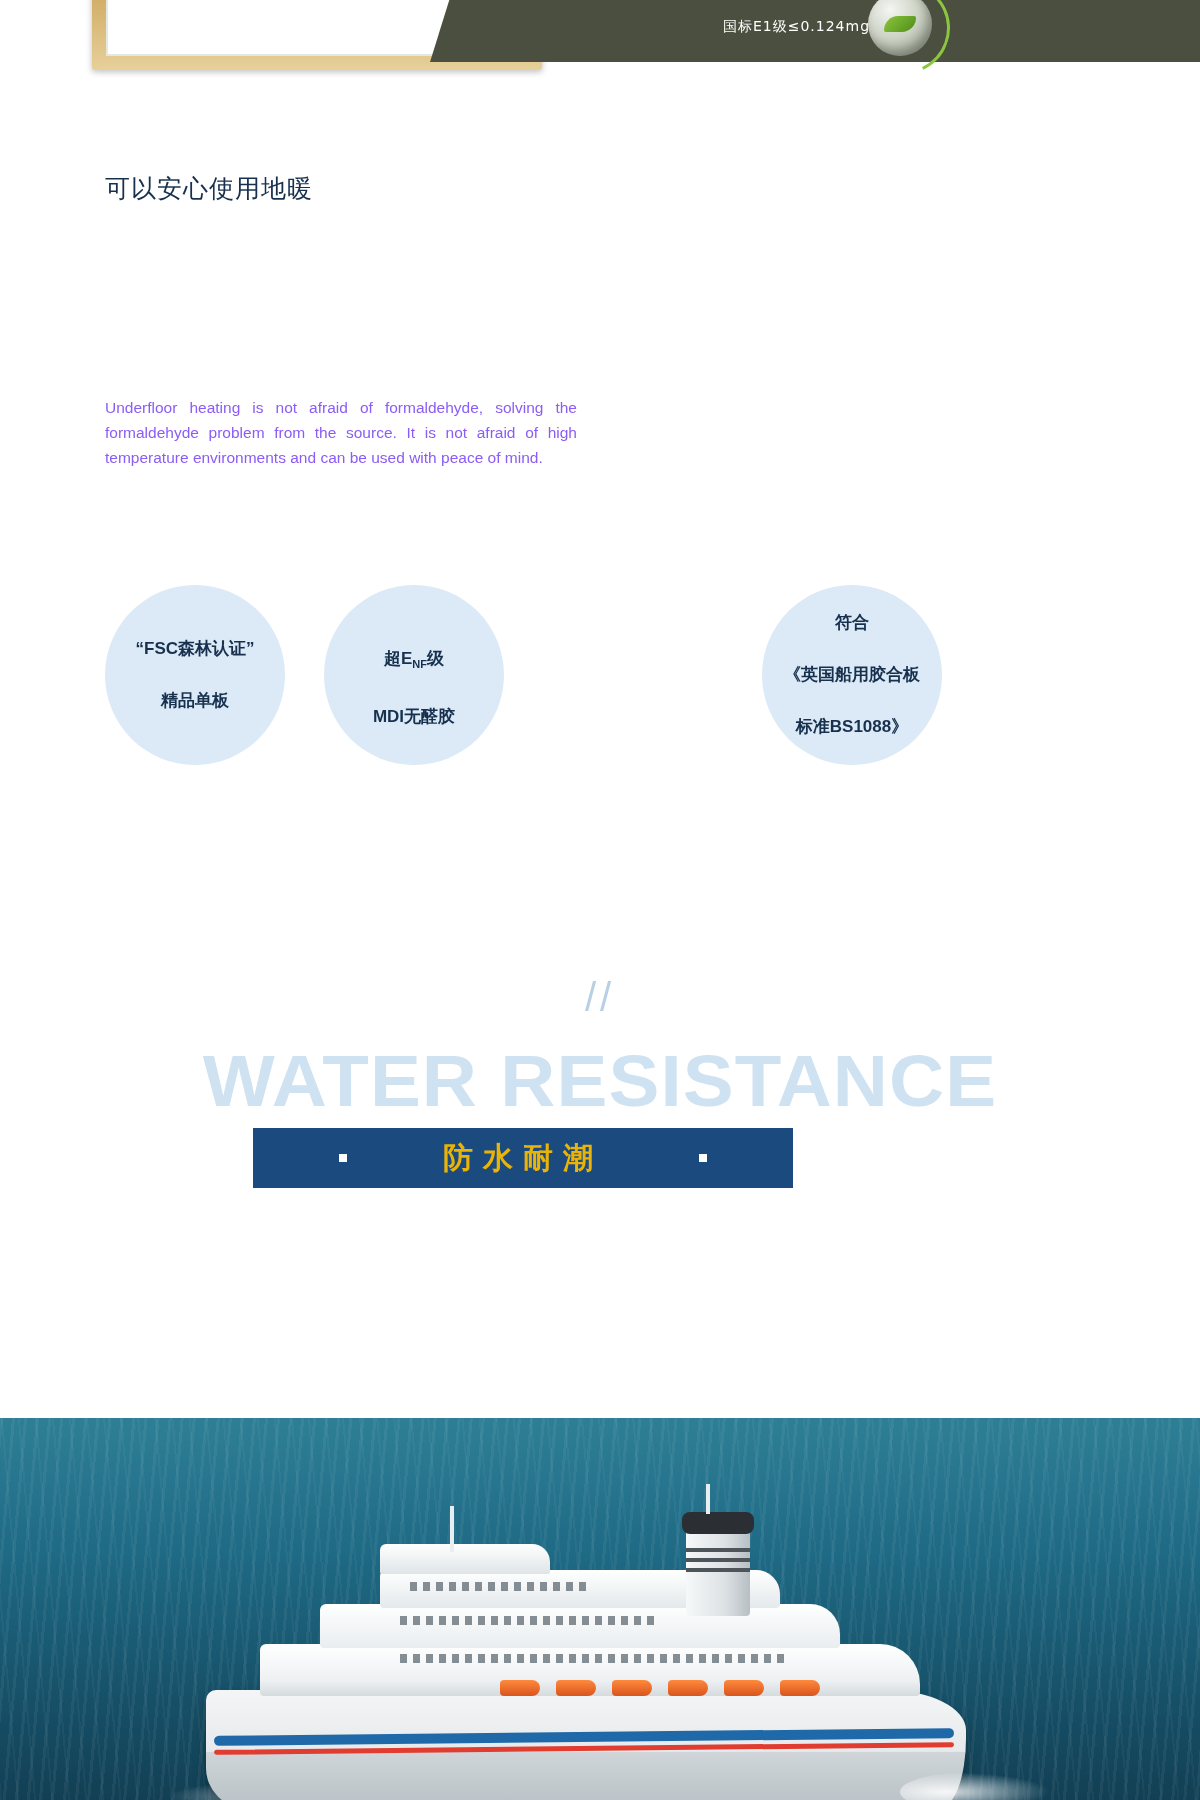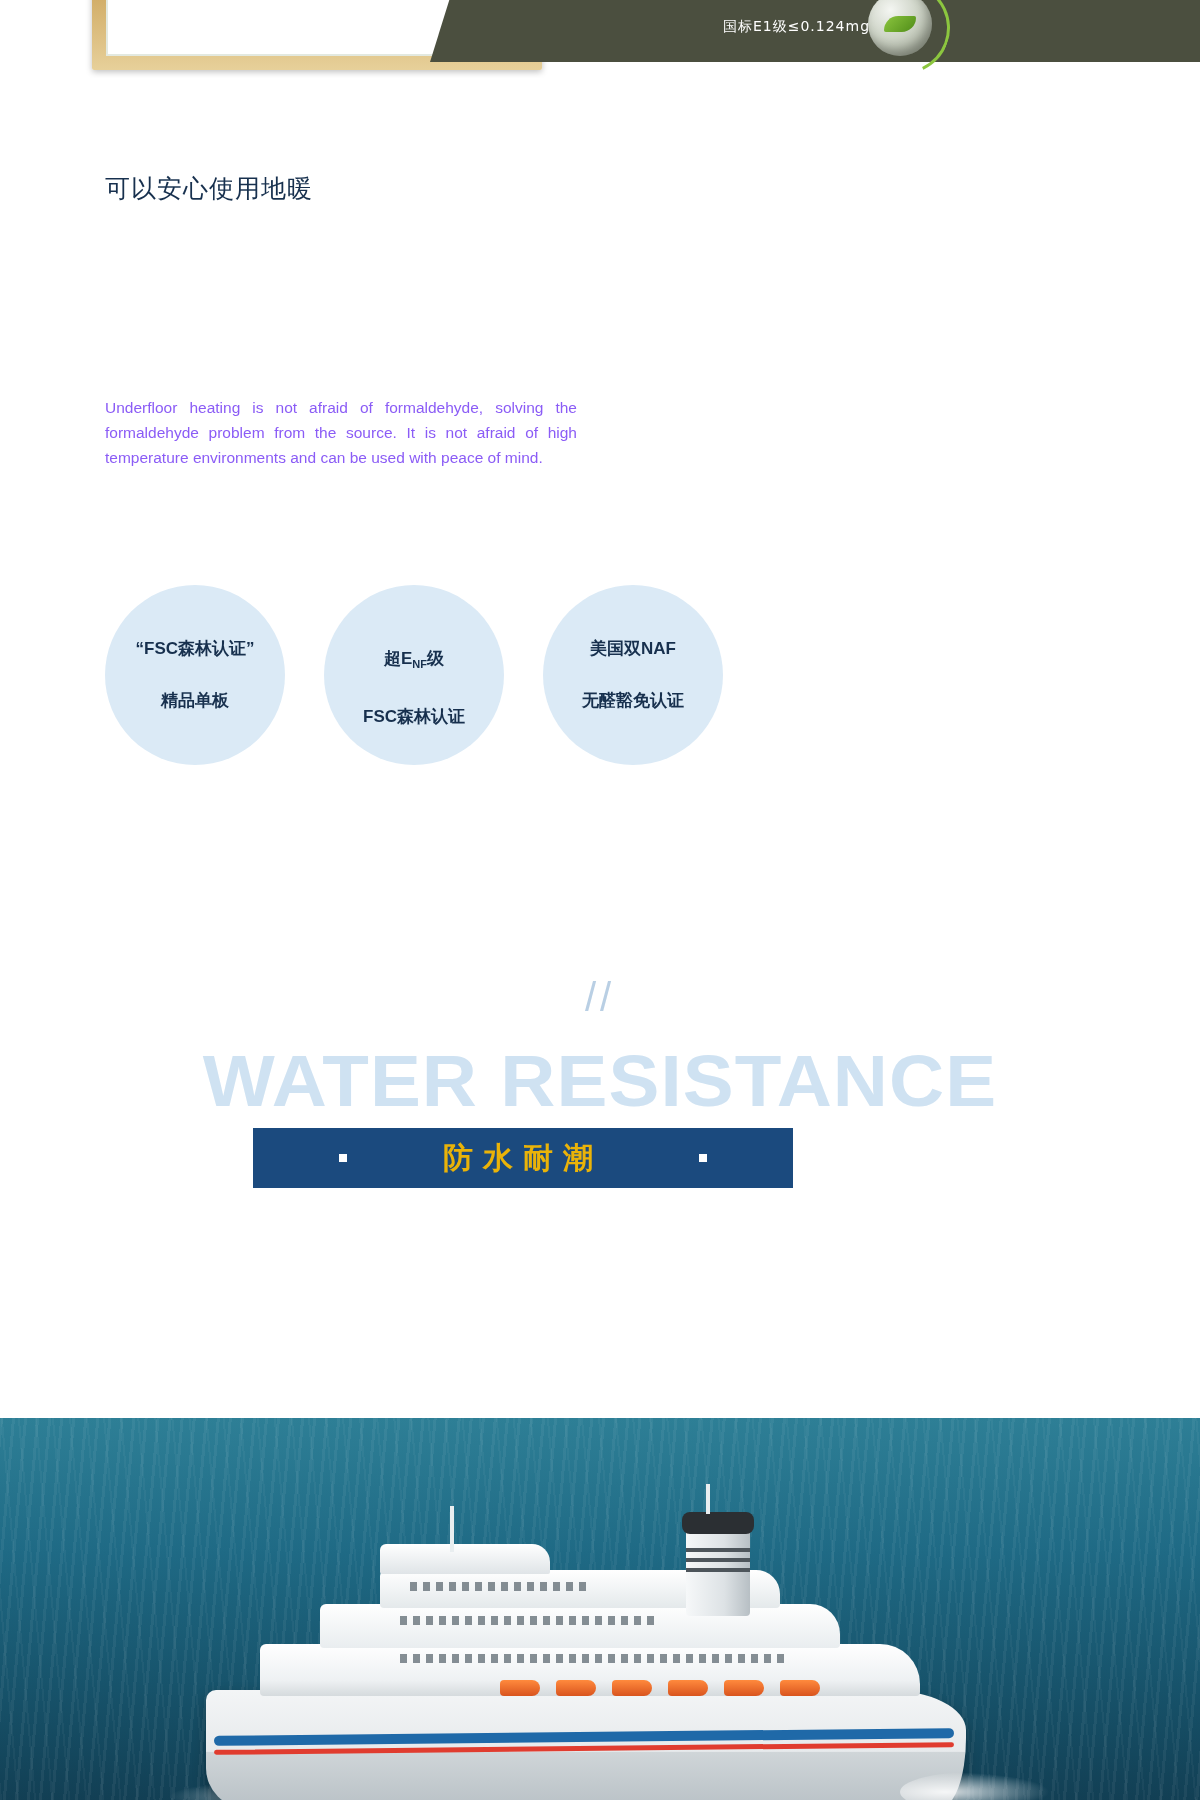--- a/index.html
+++ b/index.html
@@ -366,31 +366,32 @@
       <div>“FSC森林认证”</div>
       <div>精品单板</div>
     </div>
   </div>
 
   <div class="badge b2">
     <div class="badge-text">
       <div>
         <span>超E</span><span class="sub">NF</span><span>级</span>
       </div>
-      <div>FSC森林认证</div>
-    </div>
-  </div>
-
-  <div class="badge b3">
+      <div>MDI无醛胶</div>
+    </div>
+  </div>
+
+
+  <div class="badge b4">
     <div class="badge-text">
-      <div>美国双NAF</div>
-      <div>无醛豁免认证</div>
-    </div>
-  </div>
-
+      <div>符合</div>
+      <div>《英国船用胶合板</div>
+      <div>标准BS1088》</div>
+    </div>
+  </div>
 
 </div>
 
 <div class="slashes">//</div>
 <div class="big-en">WATER RESISTANCE</div>
 <div class="cn-bar">
   <span class="dot left"></span>
   <span class="cn-text">防水耐潮</span>
   <span class="dot right"></span>
 </div>

